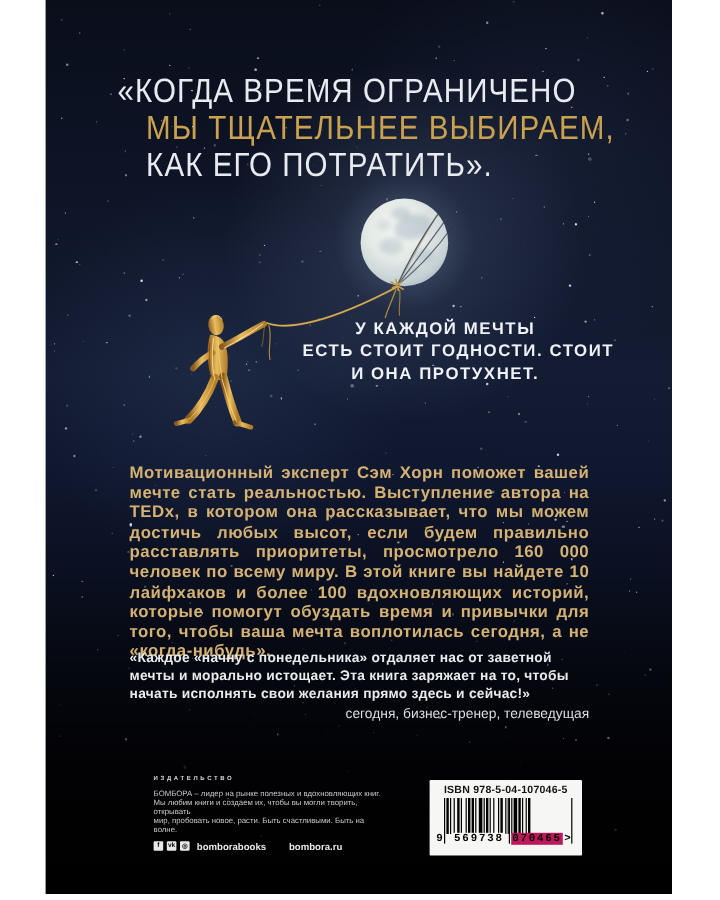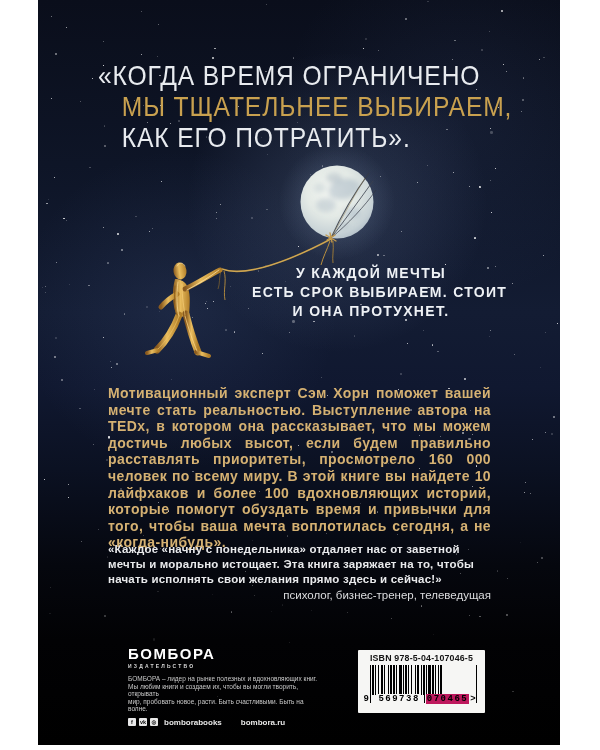--- a/index.html
+++ b/index.html
@@ -431,33 +431,32 @@
     </svg>
 
     <div class="top-quote">
       <div>«КОГДА ВРЕМЯ ОГРАНИЧЕНО</div>
       <div class="indent gold">МЫ ТЩАТЕЛЬНЕЕ ВЫБИРАЕМ,</div>
       <div class="indent">КАК ЕГО ПОТРАТИТЬ».</div>
     </div>
 
     <div class="tagline">
       <div>У КАЖДОЙ МЕЧТЫ</div>
-      <div>ЕСТЬ СРОК ВЫБИРАЕМ. СТОИТ</div>
+      <div>ЕСТЬ СТОИТ ГОДНОСТИ. СТОИТ</div>
       <div>И ОНА ПРОТУХНЕТ.</div>
     </div>
 
     <div class="description">Мотивационный эксперт Сэм Хорн поможет вашей мечте стать реальностью. Выступление автора на TEDx, в котором она рассказывает, что мы можем достичь любых высот, если будем правильно расставлять приоритеты, просмотрело 160&nbsp;000 человек по всему миру. В этой книге вы найдете 10 лайфхаков и более 100 вдохновляющих историй, которые помогут обуздать время и привычки для того, чтобы ваша мечта воплотилась сегодня, а не «когда-нибудь».</div>
 
     <div class="review">«Каждое «начну с понедельника» отдаляет нас от заветной мечты и морально истощает. Эта книга заряжает на то, чтобы начать исполнять свои желания прямо здесь и сейчас!»</div>
     <div class="attribution">
-      <div class="role">психолог, бизнес-тренер, телеведущая</div>
+      <div class="role">сегодня, бизнес-тренер, телеведущая</div>
     </div>
 
     <div class="publisher">
-      <div class="logo">БОМБОРА</div>
       <div class="logo-sub">ИЗДАТЕЛЬСТВО</div>
       <div class="about">
         <div>БОМБОРА – лидер на рынке полезных и вдохновляющих книг.</div>
         <div>Мы любим книги и создаем их, чтобы вы могли творить, открывать</div>
         <div>мир, пробовать новое, расти. Быть счастливыми. Быть на волне.</div>
       </div>
       <div class="social-row">
         <span class="social-icon">f</span>
         <span class="social-icon">vk</span>
         <span class="social-icon">◎</span>

